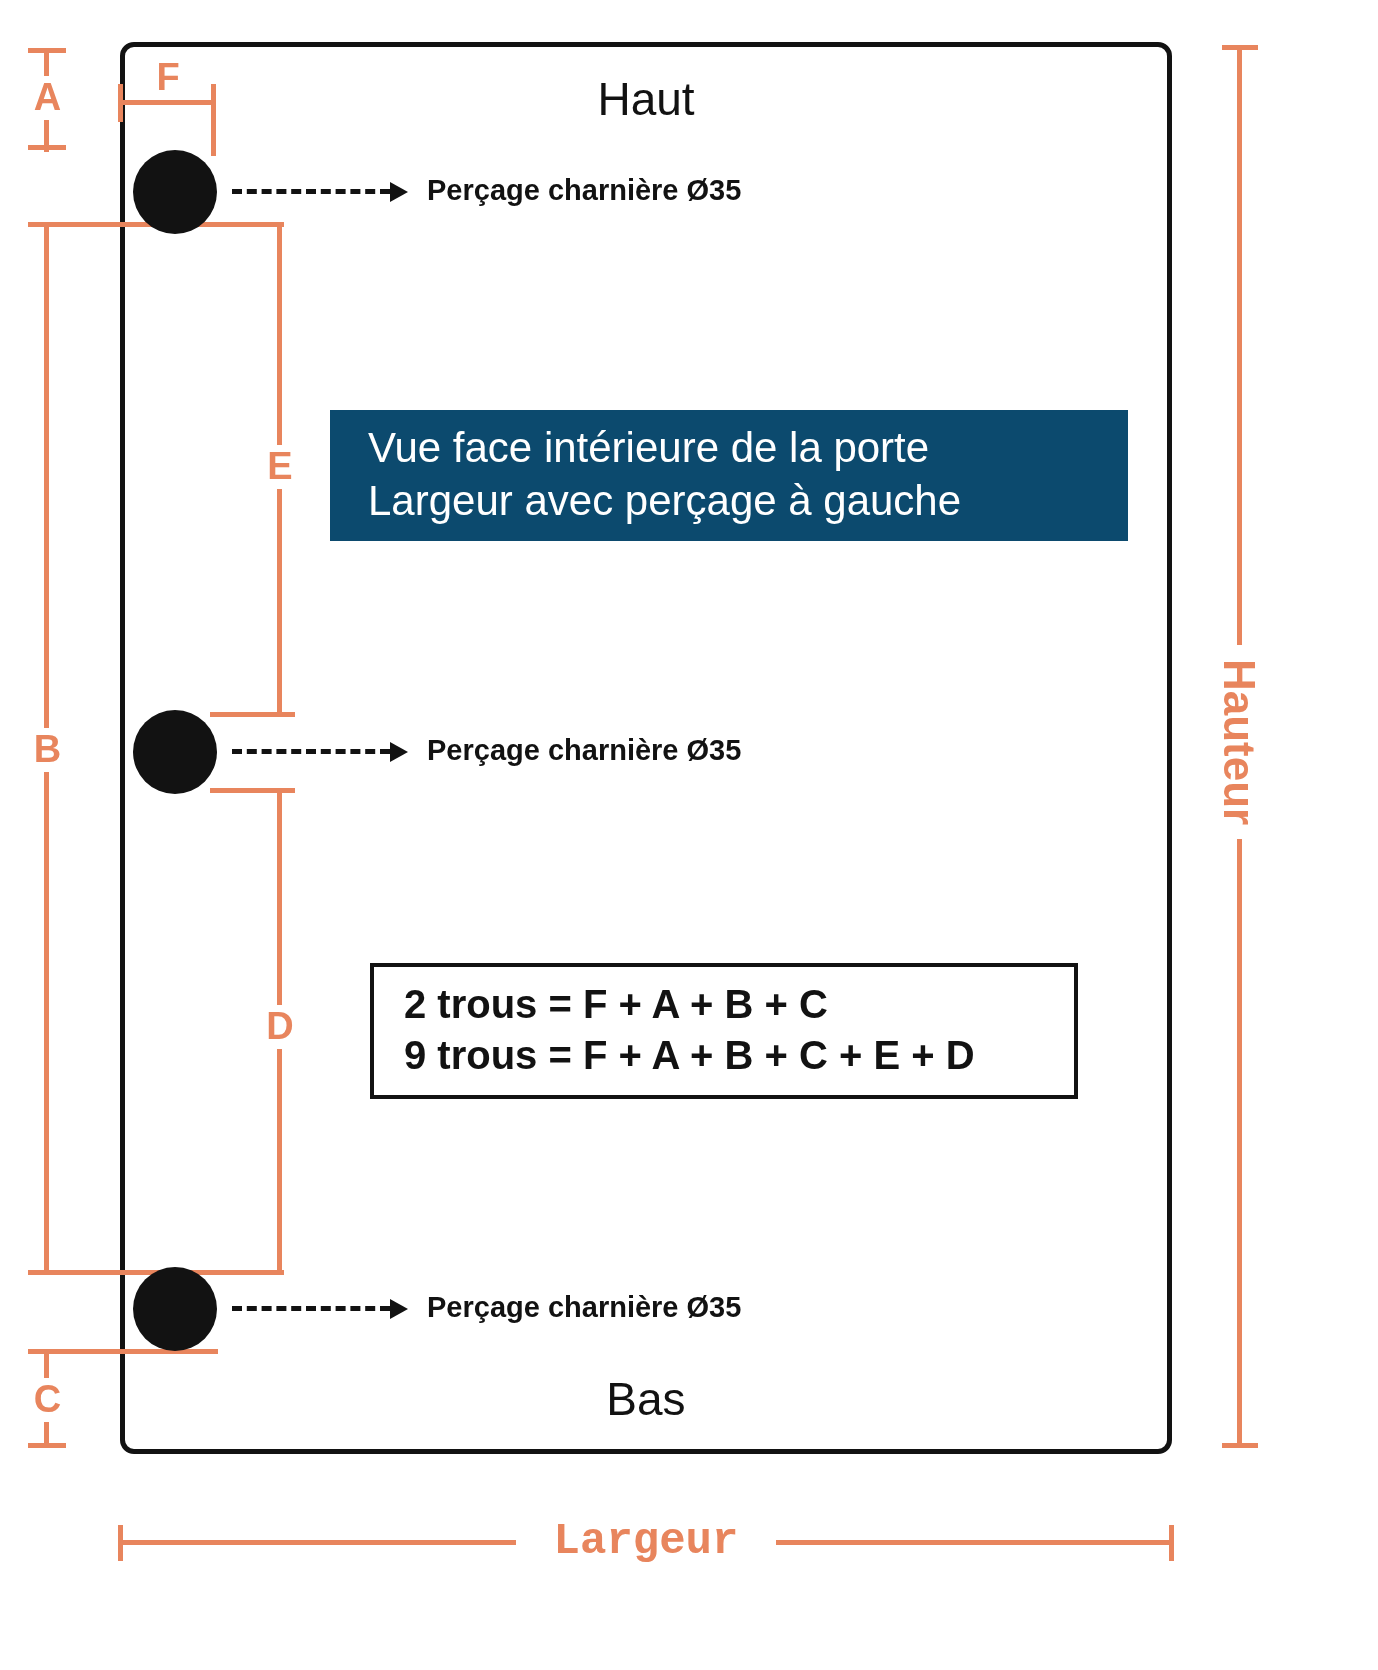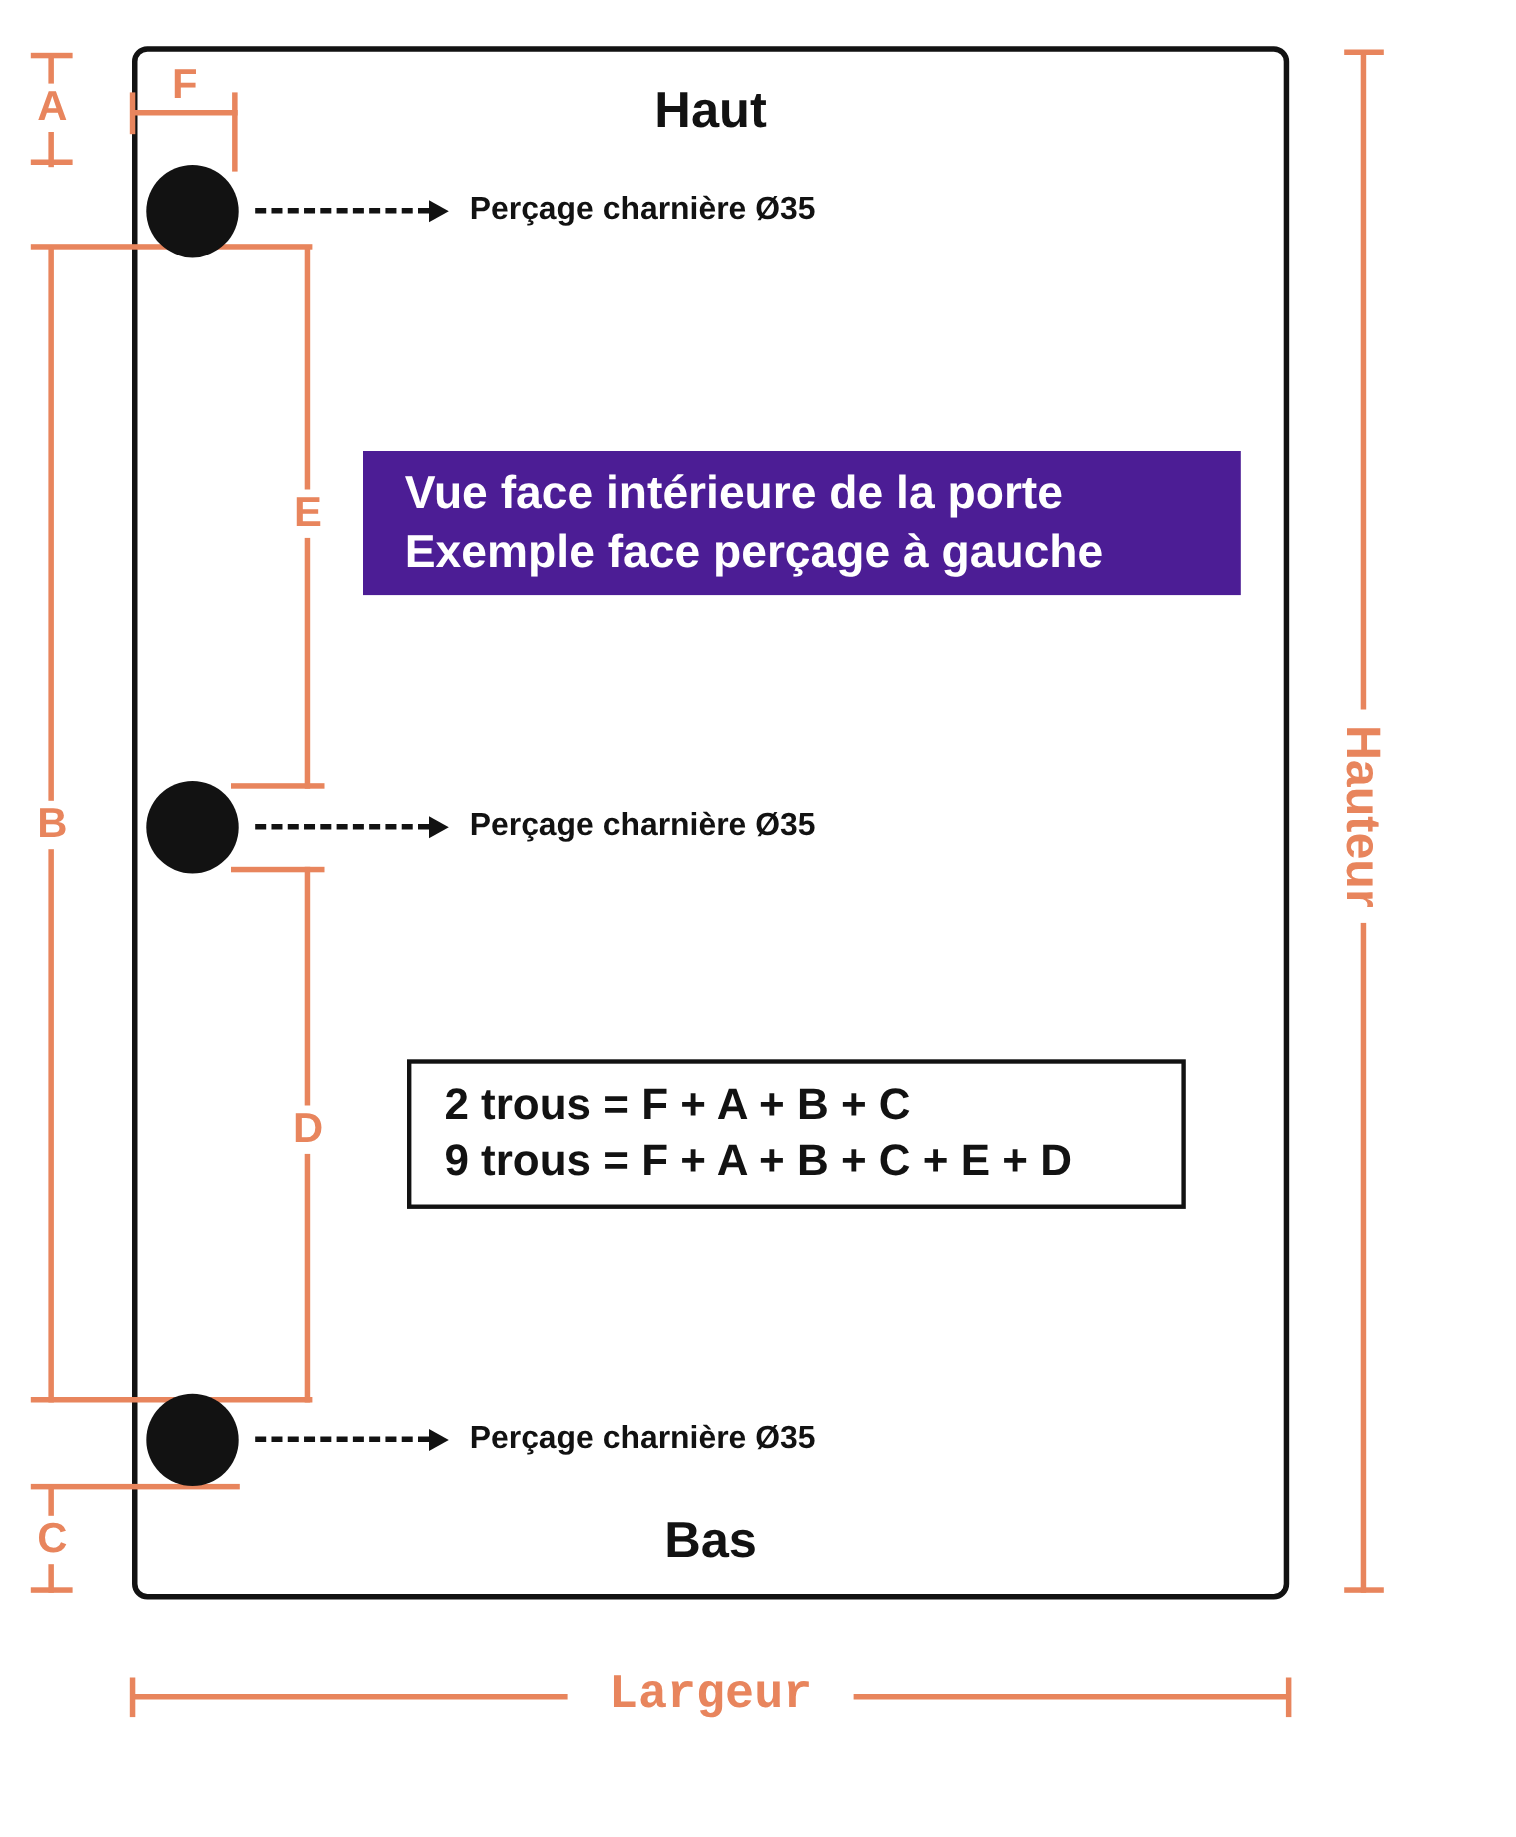--- a/index.html
+++ b/index.html
@@ -4,39 +4,39 @@
 <style>
   * { margin:0; padding:0; box-sizing:border-box; }
   html,body { background:#ffffff; }
   body { font-family:"Liberation Sans","DejaVu Sans",sans-serif; }
   .canvas { position:relative; width:1378px; height:1670px; background:#ffffff; overflow:hidden; }
 
   .door { position:absolute; left:120px; top:42px; width:1052px; height:1412px;
           border:5px solid #121212; border-radius:14px; background:#ffffff; z-index:0; }
 
   .big-label { position:absolute; left:120px; width:1052px; text-align:center;
-               font-size:46px; font-weight:bold; color:#121212; z-index:2; }
+               font-size:46px; font-weight:normal; color:#121212; z-index:2; }
 
   .hole { position:absolute; width:84px; height:84px; border-radius:50%;
           background:#121212; z-index:3; }
 
   .arrow { position:absolute; height:0; border-top:5px dashed #121212; z-index:2; }
   .arrow-head { position:absolute; right:-18px; top:-12px; width:0; height:0;
                 border-left:18px solid #121212; border-top:10px solid transparent;
                 border-bottom:10px solid transparent; }
 
   .hole-label { position:absolute; font-size:29px; font-weight:bold; color:#121212;
                 white-space:nowrap; z-index:2;margin-left:12px; }
 
   .dim { position:absolute; background:#E8855D; z-index:1; }
   .dim-label { position:absolute; color:#E8855D; font-weight:bold; font-size:38px;
                background:#ffffff; text-align:center; z-index:2; line-height:1.15; }
 
   .banner { position:absolute; left:330px; top:410px; width:798px; padding:12px 20px 14px 38px;
-            background:#4c1d95; color:#ffffff; font-size:42px; font-weight:bold;
+            background:#0c4a6e; color:#ffffff; font-size:42px; font-weight:normal;
             line-height:1.25; z-index:2; }
 
   .formula { position:absolute; left:370px; top:963px; width:708px;
              border:4px solid #121212; background:#ffffff; padding:12px 20px 14px 30px;
              font-size:40px; font-weight:bold; color:#121212; line-height:1.27; z-index:2; }
 
   .vertical-text { writing-mode:vertical-rl; font-size:44px; padding:14px 2px; }
   .largeur-label { font-size:44px; padding:2px 16px;font-family:Liberation Mono, monospace; }
 </style>
 </head>
@@ -44,21 +44,21 @@
 
 <div class="canvas">
 
   <div class="door"></div>
 
   <div class="big-label" style="top:72px;">Haut</div>
   <div class="big-label" style="top:1372px;">Bas</div>
 
   <div class="banner">
     <div>Vue face intérieure de la porte</div>
-    <div>Exemple face perçage à gauche</div>
+    <div>Largeur avec perçage à gauche</div>
   </div>
 
   <div class="formula">
     <div>2 trous = F + A + B + C</div>
     <div>9 trous = F + A + B + C + E + D</div>
   </div>
 
   <div class="hole" style="left:133px; top:150px;"></div>
   <div class="hole" style="left:133px; top:710px;"></div>
   <div class="hole" style="left:133px; top:1267px;"></div>

